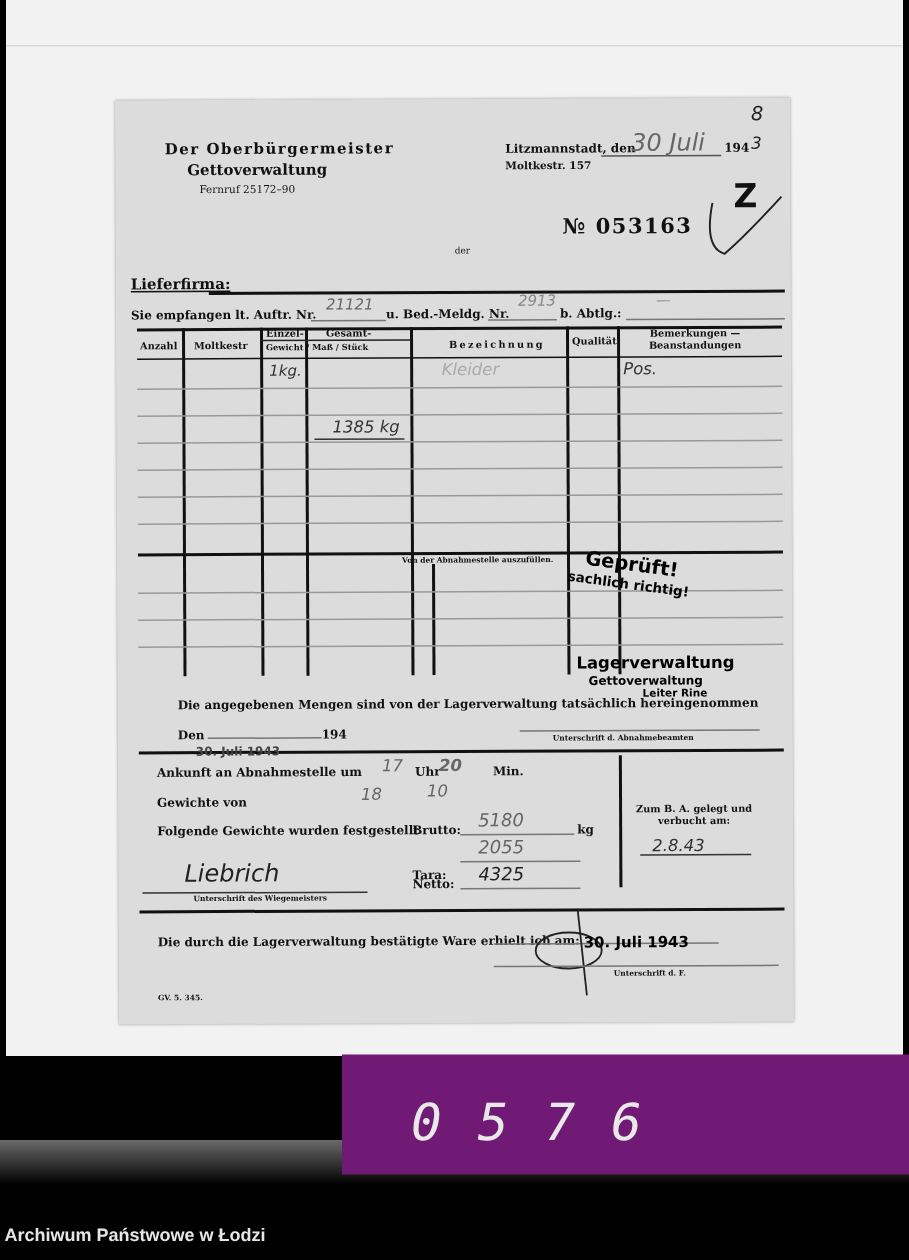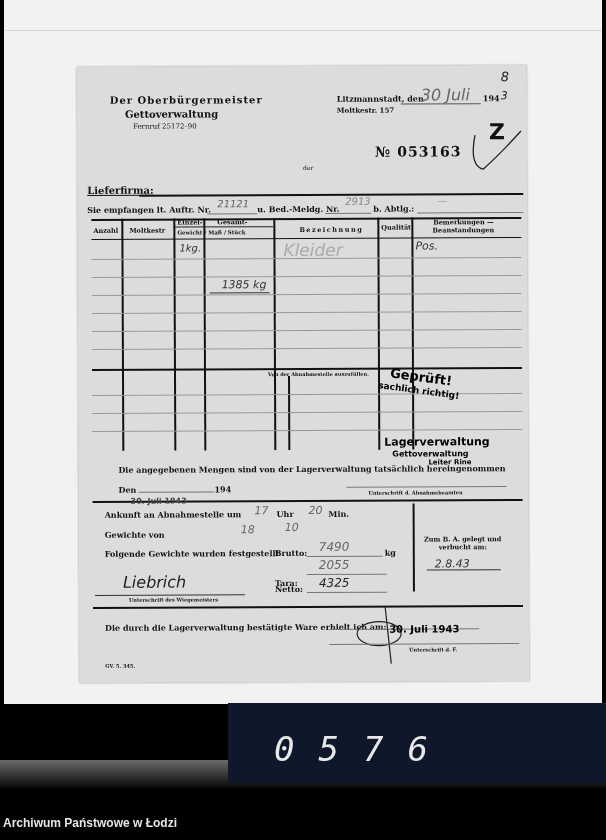--- a/index.html
+++ b/index.html
@@ -20,21 +20,21 @@
   .nr { left:298px; top:78px; font-size:14px; font-weight:bold; letter-spacing:1px; }
   .der { left:226px; top:98px; font-size:6px; }
   .bigz { left:412px; top:54px; font-size:22px; font-weight:bold; font-family:"DejaVu Sans", sans-serif; }
   .rule { position:absolute; height:2px; background:#111; }
   .thin { position:absolute; height:1px; background:#777; }
   .vl { position:absolute; width:2px; background:#111; }
   .lbl { font-size:8px; font-weight:bold; }
   .small { font-size:6px; font-weight:bold; }
   .th { font-size:6.5px; font-weight:bold; text-align:center; }
   .stamp { font-family:"DejaVu Sans", sans-serif; font-weight:bold; color:#000; }
-  .counter { position:absolute; left:228px; top:703px; width:378px; height:80px; background:#0f172a; }
+  .counter { position:absolute; left:228px; top:703px; width:378px; height:80px; background:#701a75; }
   .counter-digits { position:absolute; left:46px; top:26px; font-family:"DejaVu Sans Mono", monospace; font-size:34px; color:#e8e8e8; letter-spacing:24px; font-style:italic; }
   .bar-grad { position:absolute; left:0; top:760px; width:606px; height:30px; background:linear-gradient(#6a6a6a,#000); }
   .footer { position:absolute; left:3px; top:816px; font-family:"Liberation Sans", sans-serif; font-weight:bold; font-size:12px; color:#e6e6e6; }
 </style>
 </head>
 <body>
 
 <div class="scan-bg">
     <div class="topline"></div>
   </div>
@@ -85,21 +85,21 @@
   <div class="t th" style="left:16px;top:160px;">Anzahl</div>
   <div class="t th" style="left:52px;top:160px;">Moltkestr</div>
   <div class="t th" style="left:100px;top:152px;">Einzel-</div>
   <div class="t th" style="left:140px;top:152px;">Gesamt-</div>
   <div class="t th" style="left:100px;top:163px;font-size:5.5px;">Gewicht / Maß / Stück</div>
   <div class="t th" style="left:222px;top:160px;letter-spacing:1.5px;">Bezeichnung</div>
   <div class="t th" style="left:304px;top:158px;">Qualität</div>
   <div class="t th" style="left:346px;top:153px;width:80px;white-space:normal;">Bemerkungen — Beanstandungen</div>
 
   <div class="t hand" style="left:102px;top:176px;font-size:10px;color:#333;">1kg.</div>
-  <div class="t hand" style="left:206px;top:174px;font-size:17px;color:#aaa;">Kleider</div>
+  <div class="t hand" style="left:217px;top:174px;font-size:11px;color:#aaa;">Kleider</div>
   <div class="t hand" style="left:338px;top:174px;font-size:11px;color:#333;">Pos.</div>
   <div class="t hand" style="left:144px;top:212px;font-size:11px;color:#333;">1385 kg</div>
   <div class="thin" style="left:132px;top:226px;width:60px;background:#333;"></div>
 
   <div class="thin" style="left:14px;top:192px;width:430px;background:#999;"></div>
   <div class="thin" style="left:14px;top:210px;width:430px;background:#999;"></div>
   <div class="thin" style="left:14px;top:228px;width:430px;background:#999;"></div>
   <div class="thin" style="left:14px;top:246px;width:430px;background:#999;"></div>
   <div class="thin" style="left:14px;top:264px;width:430px;background:#999;"></div>
   <div class="thin" style="left:14px;top:282px;width:430px;background:#999;"></div>
@@ -121,29 +121,29 @@
   <div class="thin" style="left:60px;top:425px;width:76px;"></div>
   <div class="t lbl" style="left:136px;top:418px;">194</div>
   <div class="thin" style="left:268px;top:421px;width:160px;"></div>
   <div class="t small" style="left:290px;top:424px;font-size:5px;">Unterschrift d. Abnahmebeamten</div>
   <div class="rule" style="left:14px;top:434px;width:430px;"></div>
   <div class="t stamp" style="left:52px;top:430px;font-size:8px;color:#444;">30. Juli 1943</div>
 
   <div class="t lbl" style="left:26px;top:443px;">Ankunft an Abnahmestelle um</div>
   <div class="t hand" style="left:176px;top:438px;font-size:11px;">17</div>
   <div class="t lbl" style="left:198px;top:443px;">Uhr</div>
-  <div class="t hand" style="left:230px;top:438px;font-size:11px;">20</div>
+  <div class="t hand" style="left:214px;top:438px;font-size:11px;font-weight:bold;">20</div>
   <div class="t lbl" style="left:250px;top:443px;">Min.</div>
   <div class="t lbl" style="left:26px;top:463px;">Gewichte von</div>
   <div class="t hand" style="left:162px;top:457px;font-size:11px;">18</div>
   <div class="t hand" style="left:206px;top:455px;font-size:11px;">10</div>
   <div class="t lbl" style="left:26px;top:482px;">Folgende Gewichte wurden festgestellt</div>
 
   <div class="t lbl" style="left:196px;top:482px;">Brutto:</div>
-  <div class="t hand" style="left:240px;top:474px;font-size:12px;">7490</div>
+  <div class="t hand" style="left:240px;top:474px;font-size:12px;">5180</div>
   <div class="thin" style="left:228px;top:490px;width:76px;"></div>
   <div class="t lbl" style="left:306px;top:482px;">kg</div>
   <div class="t lbl" style="left:196px;top:512px;">Tara:</div>
   <div class="t hand" style="left:240px;top:492px;font-size:12px;">2055</div>
   <div class="thin" style="left:228px;top:508px;width:80px;"></div>
   <div class="t lbl" style="left:196px;top:518px;">Netto:</div>
   <div class="t hand" style="left:240px;top:510px;font-size:12px;color:#222;">4325</div>
   <div class="thin" style="left:228px;top:526px;width:80px;"></div>
 
   <div class="t hand" style="left:44px;top:506px;font-size:16px;color:#222;">Liebrich</div>

